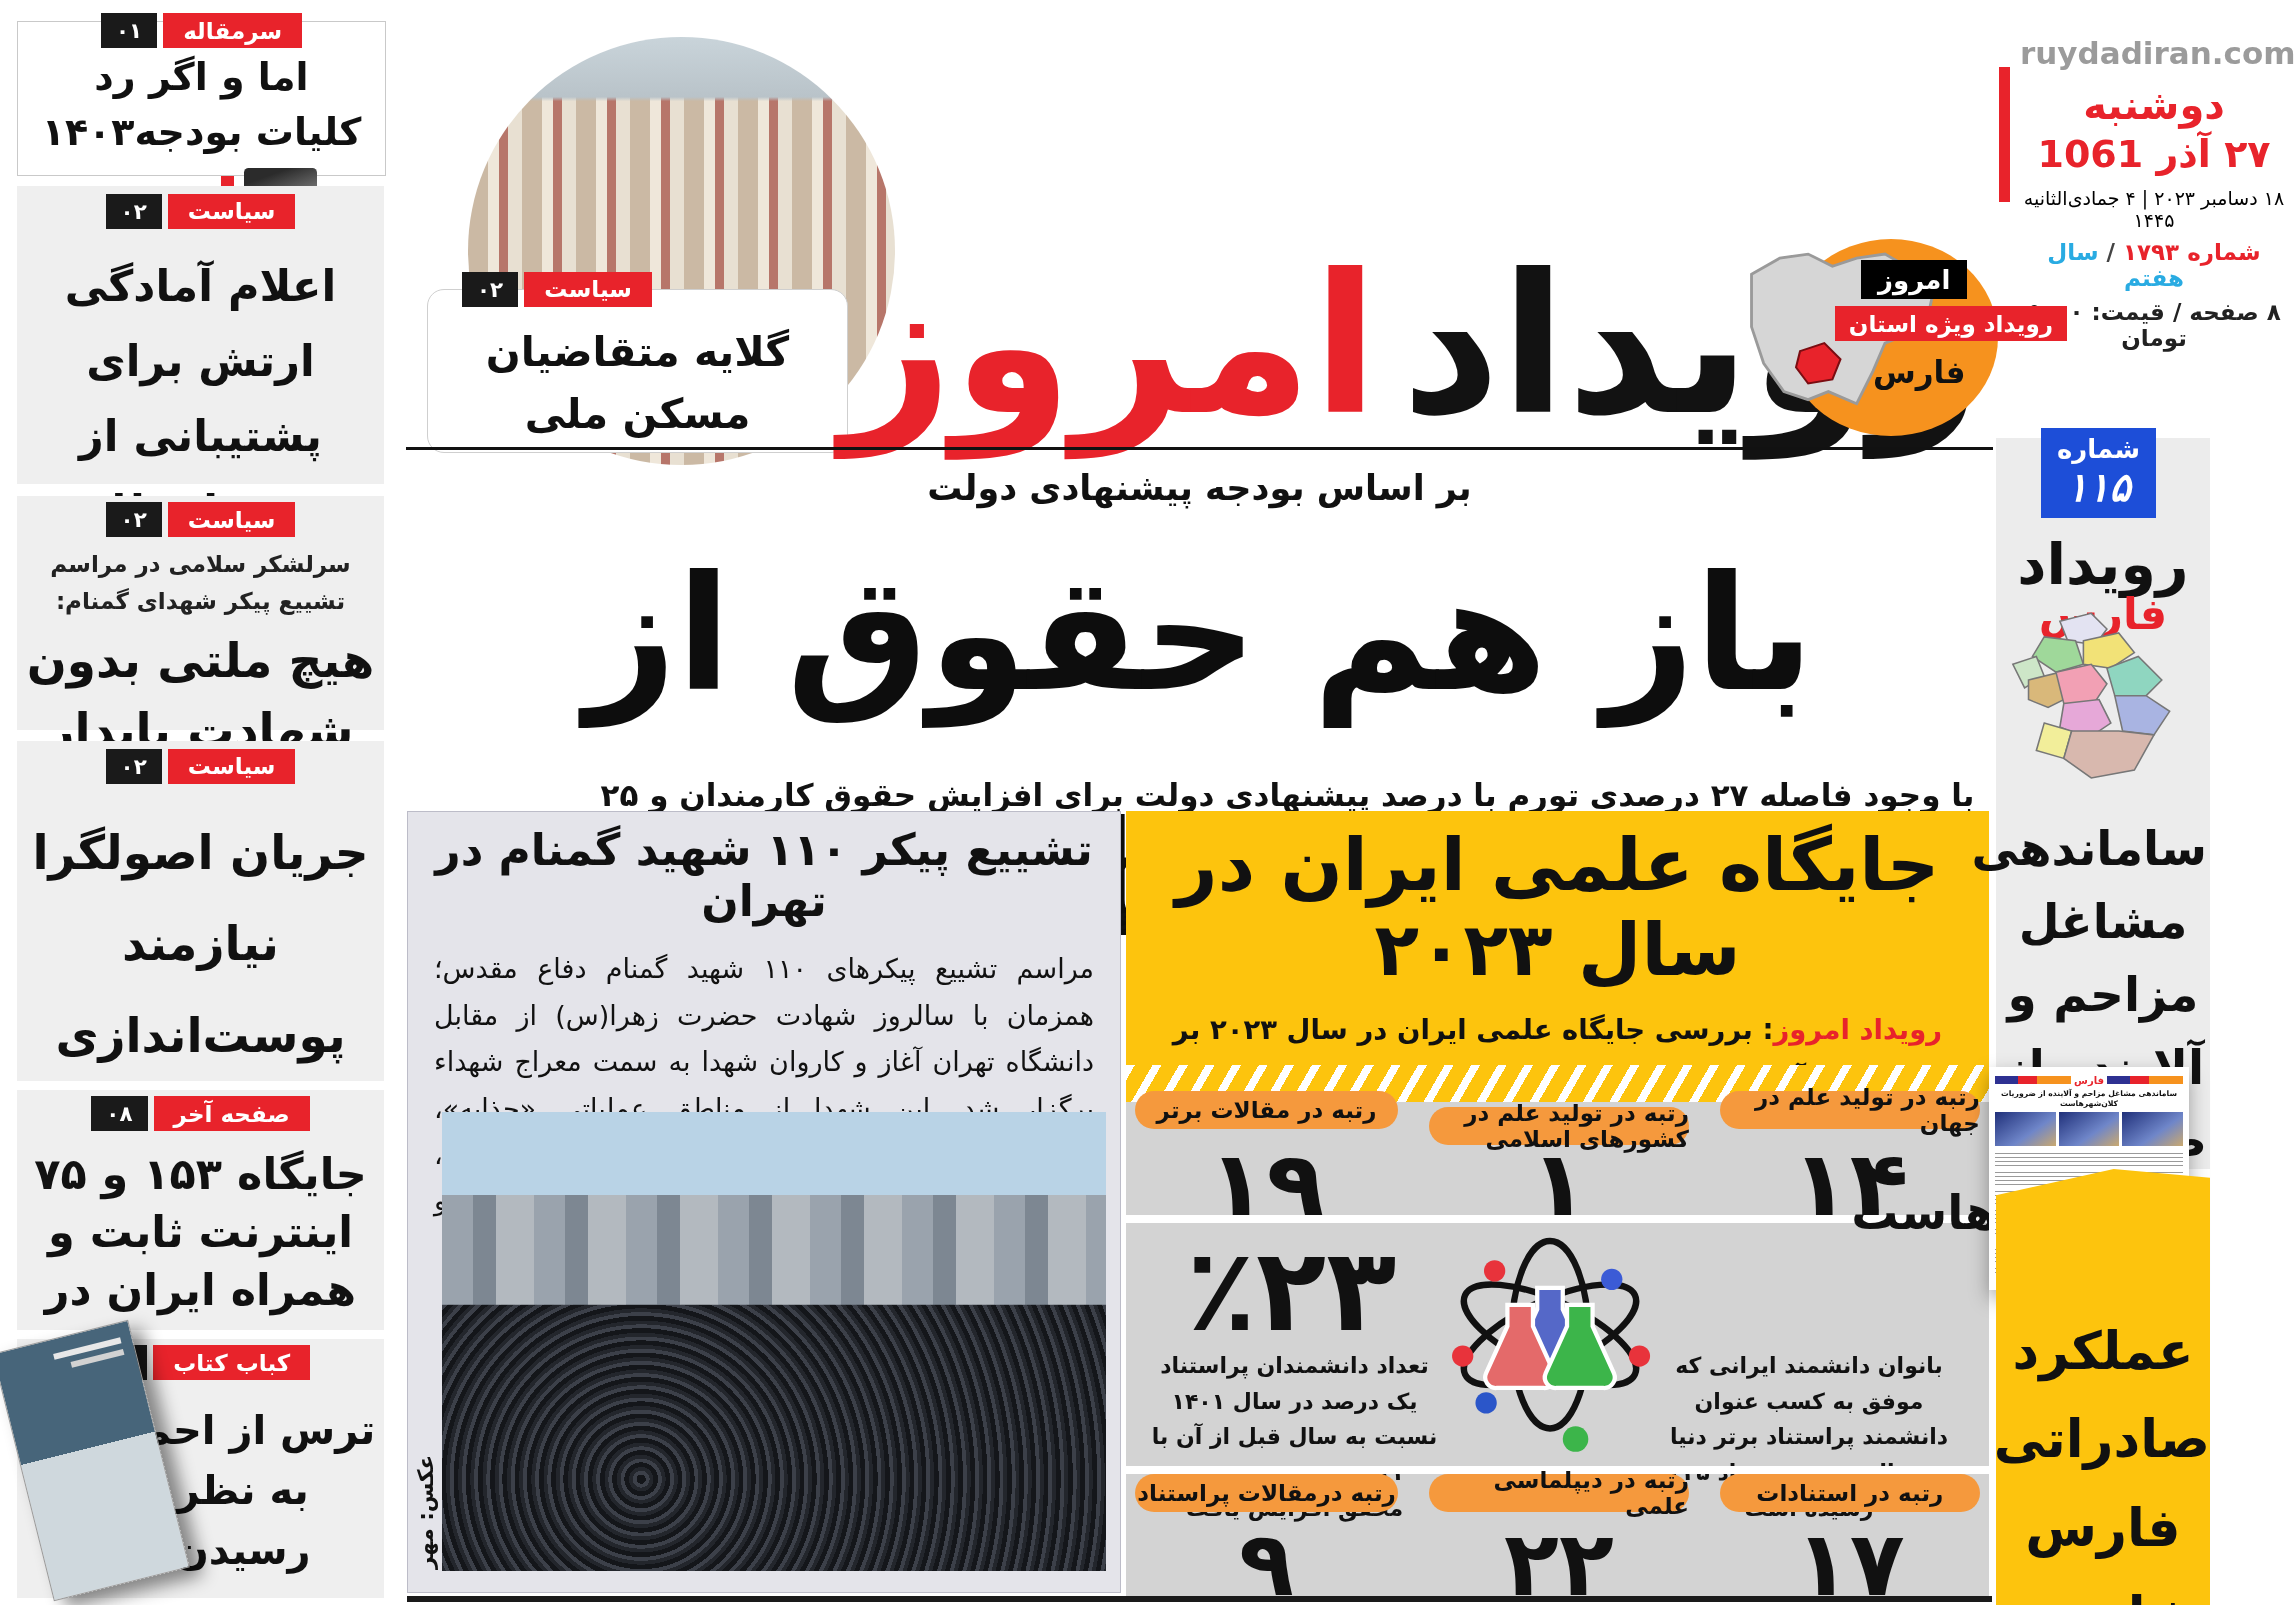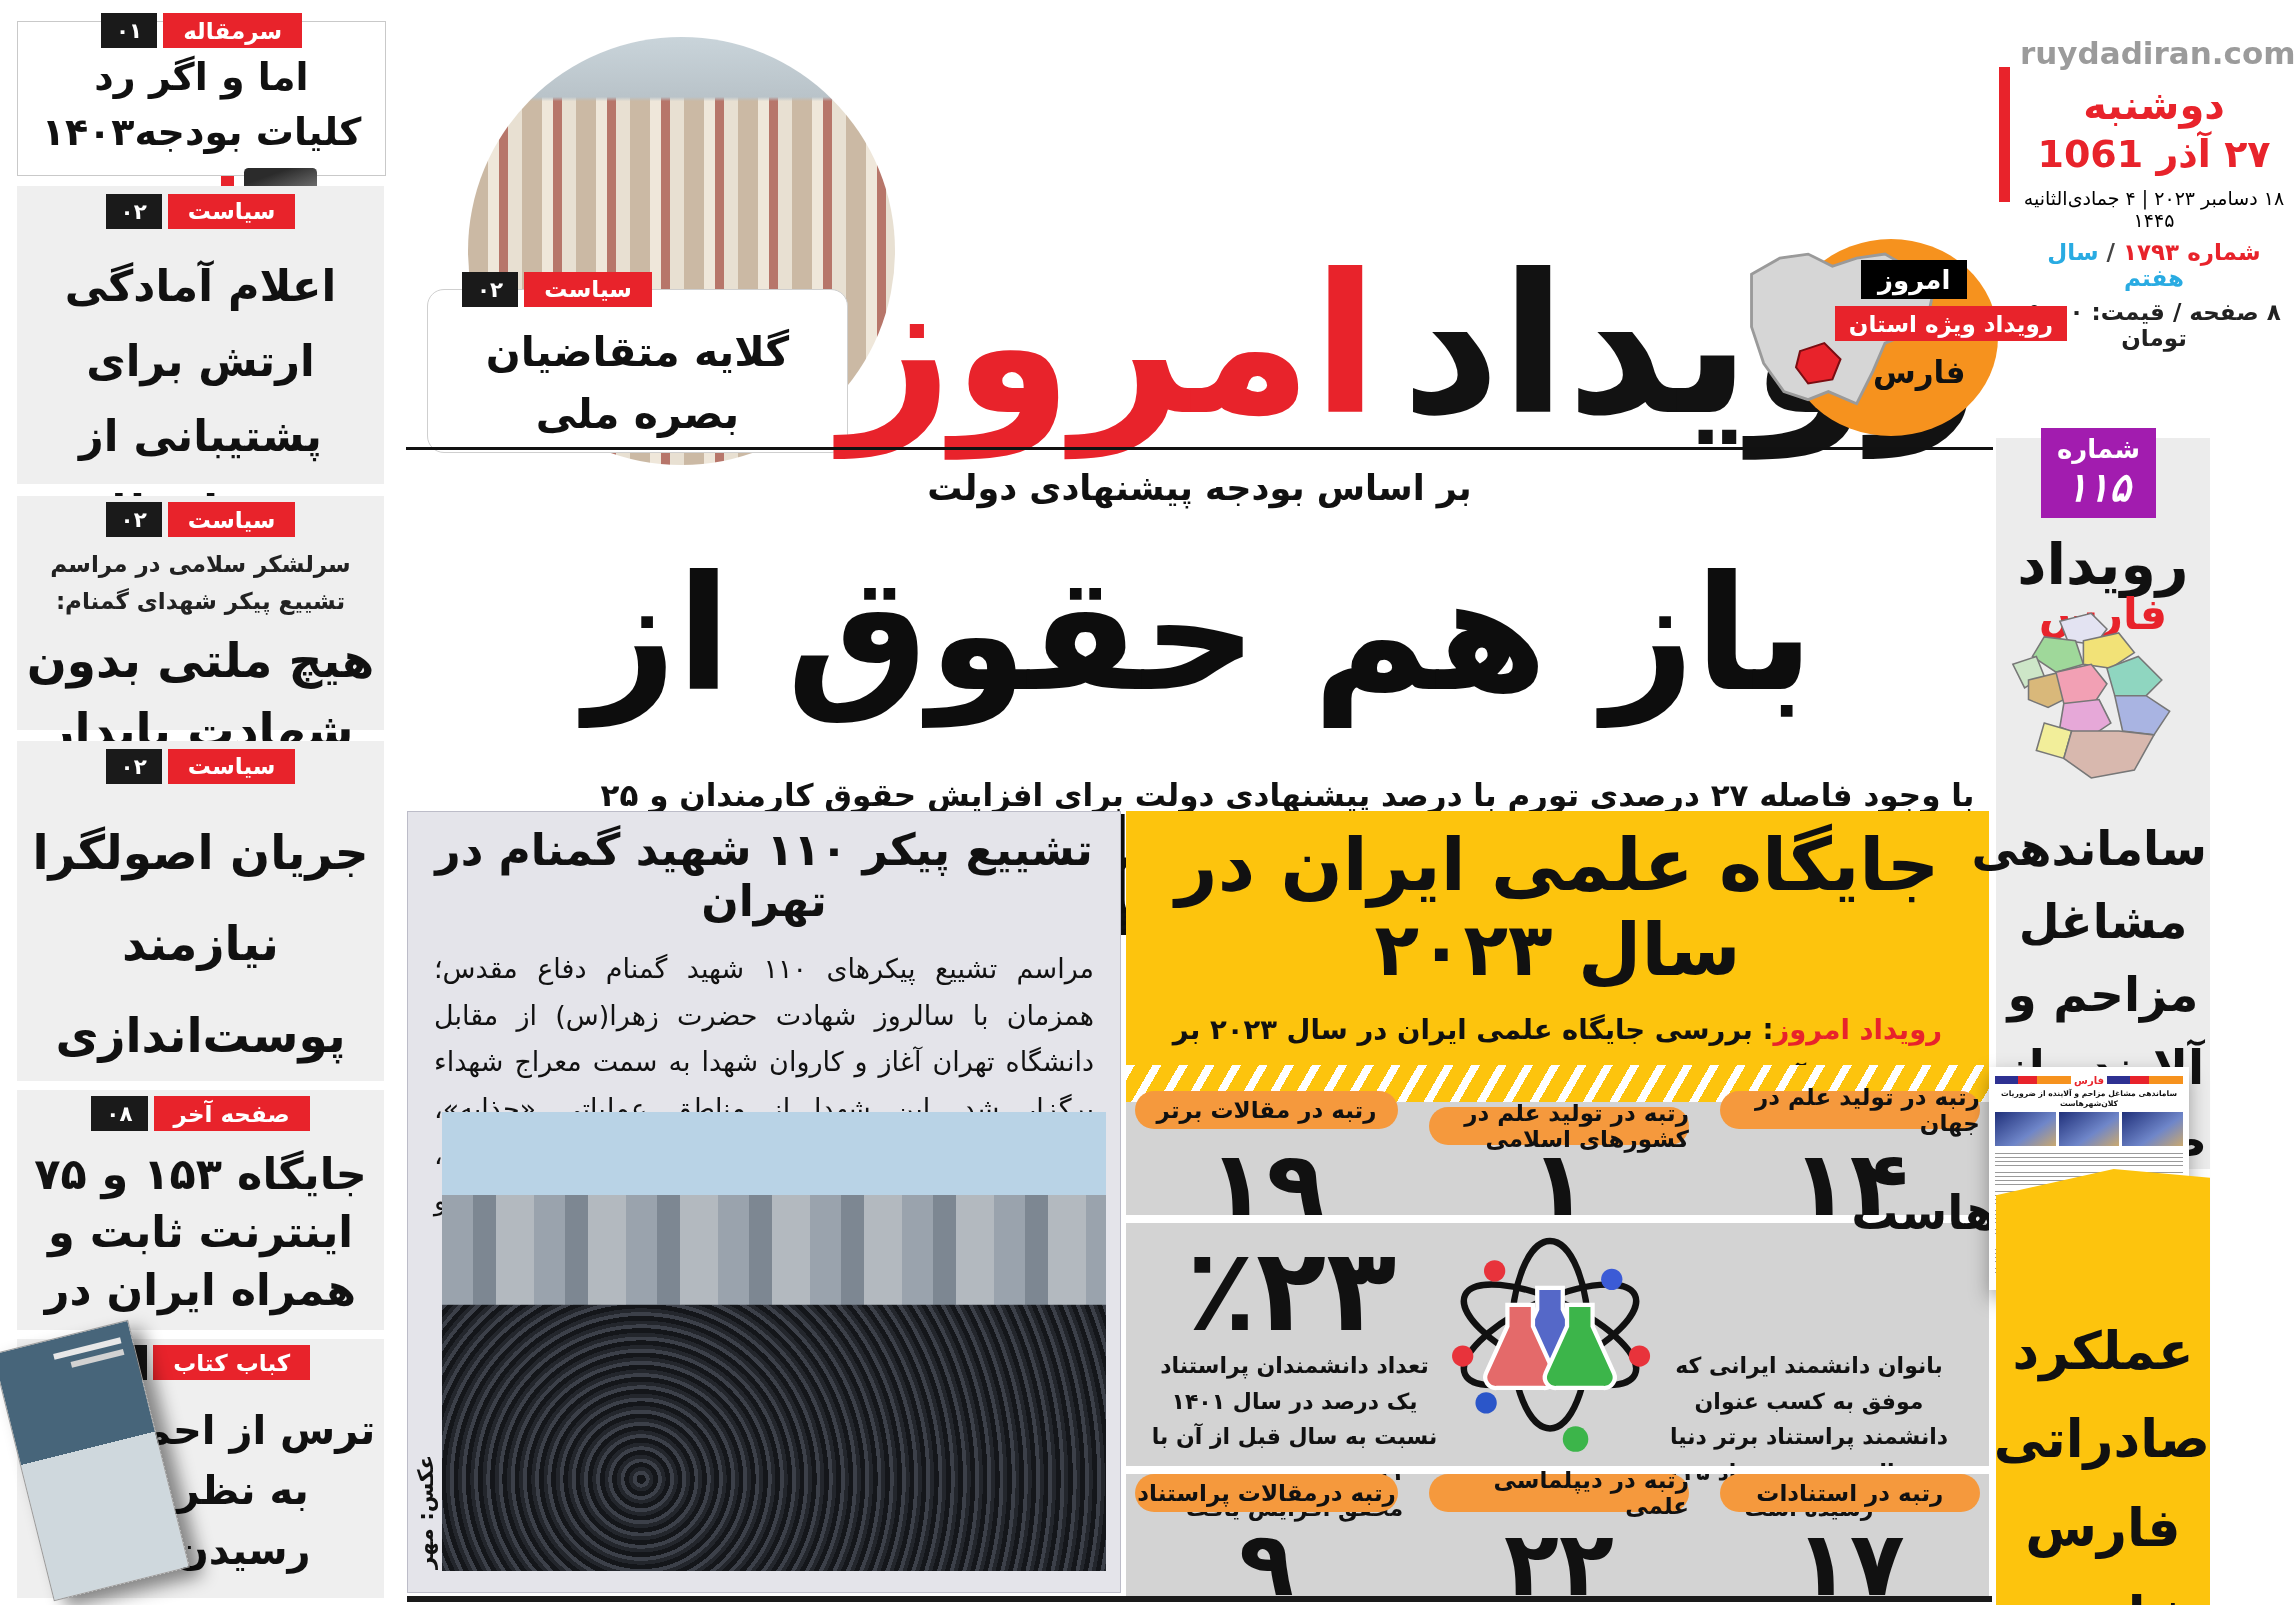--- a/index.html
+++ b/index.html
@@ -88,21 +88,21 @@
   .info-gray{left:1126px;top:1102px;width:863px;height:496px;background:#d3d3d3;}
   .pill{position:absolute;height:38px;background:#f5993d;border-radius:20px;color:#111;font-weight:900;font-size:23px;display:flex;align-items:center;justify-content:center;}
   .bignum{position:absolute;font-weight:900;color:#111;text-align:center;}
   .statcap{position:absolute;font-size:22px;line-height:1.62;font-weight:600;color:#111;text-align:center;}
   .gapline{position:absolute;left:0;width:863px;height:7.7px;background:#fff;}
   .info-bottomline{left:407px;top:1596px;width:1585px;height:6.1px;background:#1a1a1a;}
   .credit-vert{left:1992px;top:1102px;height:496px;writing-mode:vertical-rl;transform:rotate(180deg);font-size:20px;font-weight:bold;color:#111;display:flex;align-items:center;}
 
   
   .side-gray{left:1996px;top:438px;width:214px;height:731px;background:#ececec;}
-  .issue-badge{left:2041px;top:428px;width:115px;background:#a21caf;color:#fff;text-align:center;font-weight:bold;padding:6.1px 0 7.7px;}
+  .issue-badge{left:2041px;top:428px;width:115px;background:#1d4ed8;color:#fff;text-align:center;font-weight:bold;padding:6.1px 0 7.7px;}
   .issue-badge .w1{font-size:26px;} .issue-badge .w2{font-size:40px;font-weight:900;font-style:italic;}
   .side-logo{left:1996px;top:536px;width:214px;text-align:center;line-height:1;}
   .side-logo .b{font-size:57px;font-weight:900;color:#111;}
   .side-logo .r{font-size:43px;font-weight:900;color:#e8232b;}
   .farsmap{left:2005px;top:604px;width:196px;height:199px;}
   .side-headline{left:1999px;top:813px;width:208px;text-align:center;font-size:47px;font-weight:900;color:#111;line-height:1.55;}
   .thumb{left:1989px;top:1067px;width:200px;height:223px;background:#fff;box-shadow:0 7.7px 18.4px rgba(0,0,0,.35);padding:7.7px 6.1px;box-sizing:border-box;}
   .thumb-top{display:flex;direction:ltr;gap:3.1px;align-items:center;}
   .thumb-logo{font-size:10px;font-weight:900;color:#e8232b;white-space:nowrap;}
   .thumb-bar{height:7.7px;flex:1;background:linear-gradient(90deg,#2e3192 0 30%,#e8232b 30% 55%,#f6921e 55% 100%);}
@@ -191,21 +191,21 @@
     <div class="t1"></div>
       <div class="t2"></div>
   </div>
 
   <div class="oval abs"></div>
   <div class="teaser-card abs">
     <div class="tagrow">
       <span class="tag-page">۰۲</span>
       <span class="tag-label">سیاست</span>
     </div>
-    <div class="teaser-title">گلایه متقاضیان بصره ملی</div>
+    <div class="teaser-title">گلایه متقاضیان مسکن ملی</div>
   </div>
 
   <div class="masthead abs">
     <span class="mast-black">رویداد</span>
     <span class="mast-red">امروز</span>
   </div>
   <div class="mast-rule abs"></div>
   <div class="red-vbar abs"></div>
 
   <div class="dateblock abs">

